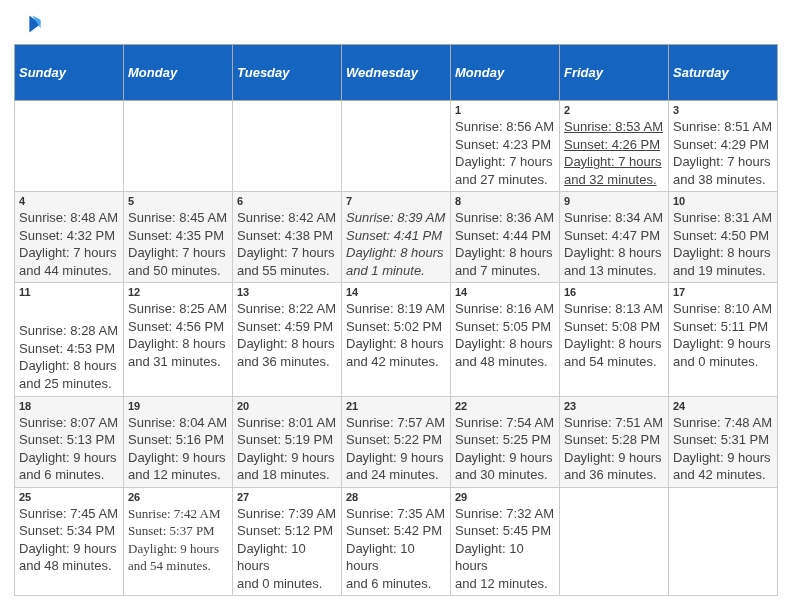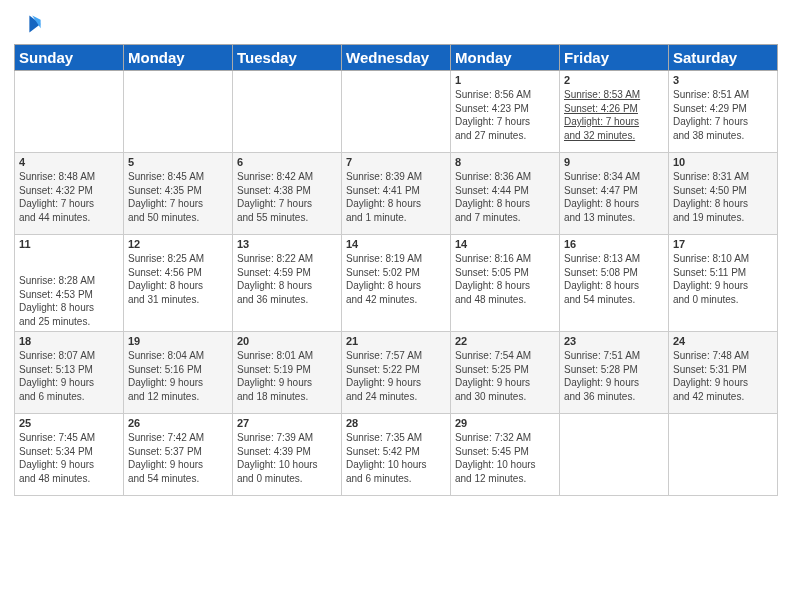--- a/index.html
+++ b/index.html
@@ -51,25 +51,26 @@
       color: #555;
     }
     table {
       width: 100%;
       border-collapse: collapse;
       table-layout: fixed;
     }
     thead tr th {
       background-color: #1565c0;
       color: #fff;
-      font-size: 15px;
+      font-size: 13px;
       font-weight: bold;
-      padding: 4px 4px;
+      padding: 20px 4px;
       text-align: left;
       border: 1px solid #aaa;
+      font-style: italic;
     }
     tbody tr td {
       vertical-align: top;
       border: 1px solid #ccc;
       padding: 3px 4px;
       font-size: 9.5px;
       color: #333;
       height: 82px;
     }
     tbody tr:nth-child(even) td {
@@ -78,21 +79,21 @@
     tbody tr:nth-child(odd) td {
       background-color: #fff;
     }
     .day-number {
       font-weight: bold;
       font-size: 11px;
       display: block;
       margin-bottom: 2px;
     }
     .cell-content {
-      font-size: 10px;
+      font-size: 13px;
       line-height: 1.35;
       color: #444;
     }
   </style>
 </head>
 <body>
 
 <div class="page">
   <div class="header">
     <div class="logo">
@@ -168,21 +169,21 @@
           </td>
           <td>
             <span class="day-number">6</span>
             <div class="cell-content" style="white-space: pre-line;">Sunrise: 8:42 AM
 Sunset: 4:38 PM
 Daylight: 7 hours
 and 55 minutes.</div>
           </td>
           <td>
             <span class="day-number">7</span>
-            <div class="cell-content" style="white-space: pre-line;">Sunrise: 8:39 AM
+            <div class="cell-content" style="white-space: pre-line; font-style: italic;">Sunrise: 8:39 AM
 Sunset: 4:41 PM
 Daylight: 8 hours
 and 1 minute.</div>
           </td>
           <td>
             <span class="day-number">8</span>
             <div class="cell-content" style="white-space: pre-line;">Sunrise: 8:36 AM
 Sunset: 4:44 PM
 Daylight: 8 hours
 and 7 minutes.</div>
@@ -307,29 +308,29 @@
         <tr>
           <td>
             <span class="day-number">25</span>
             <div class="cell-content" style="white-space: pre-line;">Sunrise: 7:45 AM
 Sunset: 5:34 PM
 Daylight: 9 hours
 and 48 minutes.</div>
           </td>
           <td>
             <span class="day-number">26</span>
-            <div class="cell-content" style="white-space: pre-line;">Sunrise: 7:42 AM
+            <div class="cell-content" style="white-space: pre-line; font-family: Liberation Serif, serif;">Sunrise: 7:42 AM
 Sunset: 5:37 PM
 Daylight: 9 hours
 and 54 minutes.</div>
           </td>
           <td>
             <span class="day-number">27</span>
             <div class="cell-content" style="white-space: pre-line;">Sunrise: 7:39 AM
-Sunset: 4:39 PM
+Sunset: 5:12 PM
 Daylight: 10 hours
 and 0 minutes.</div>
           </td>
           <td>
             <span class="day-number">28</span>
             <div class="cell-content" style="white-space: pre-line;">Sunrise: 7:35 AM
 Sunset: 5:42 PM
 Daylight: 10 hours
 and 6 minutes.</div>
           </td>

